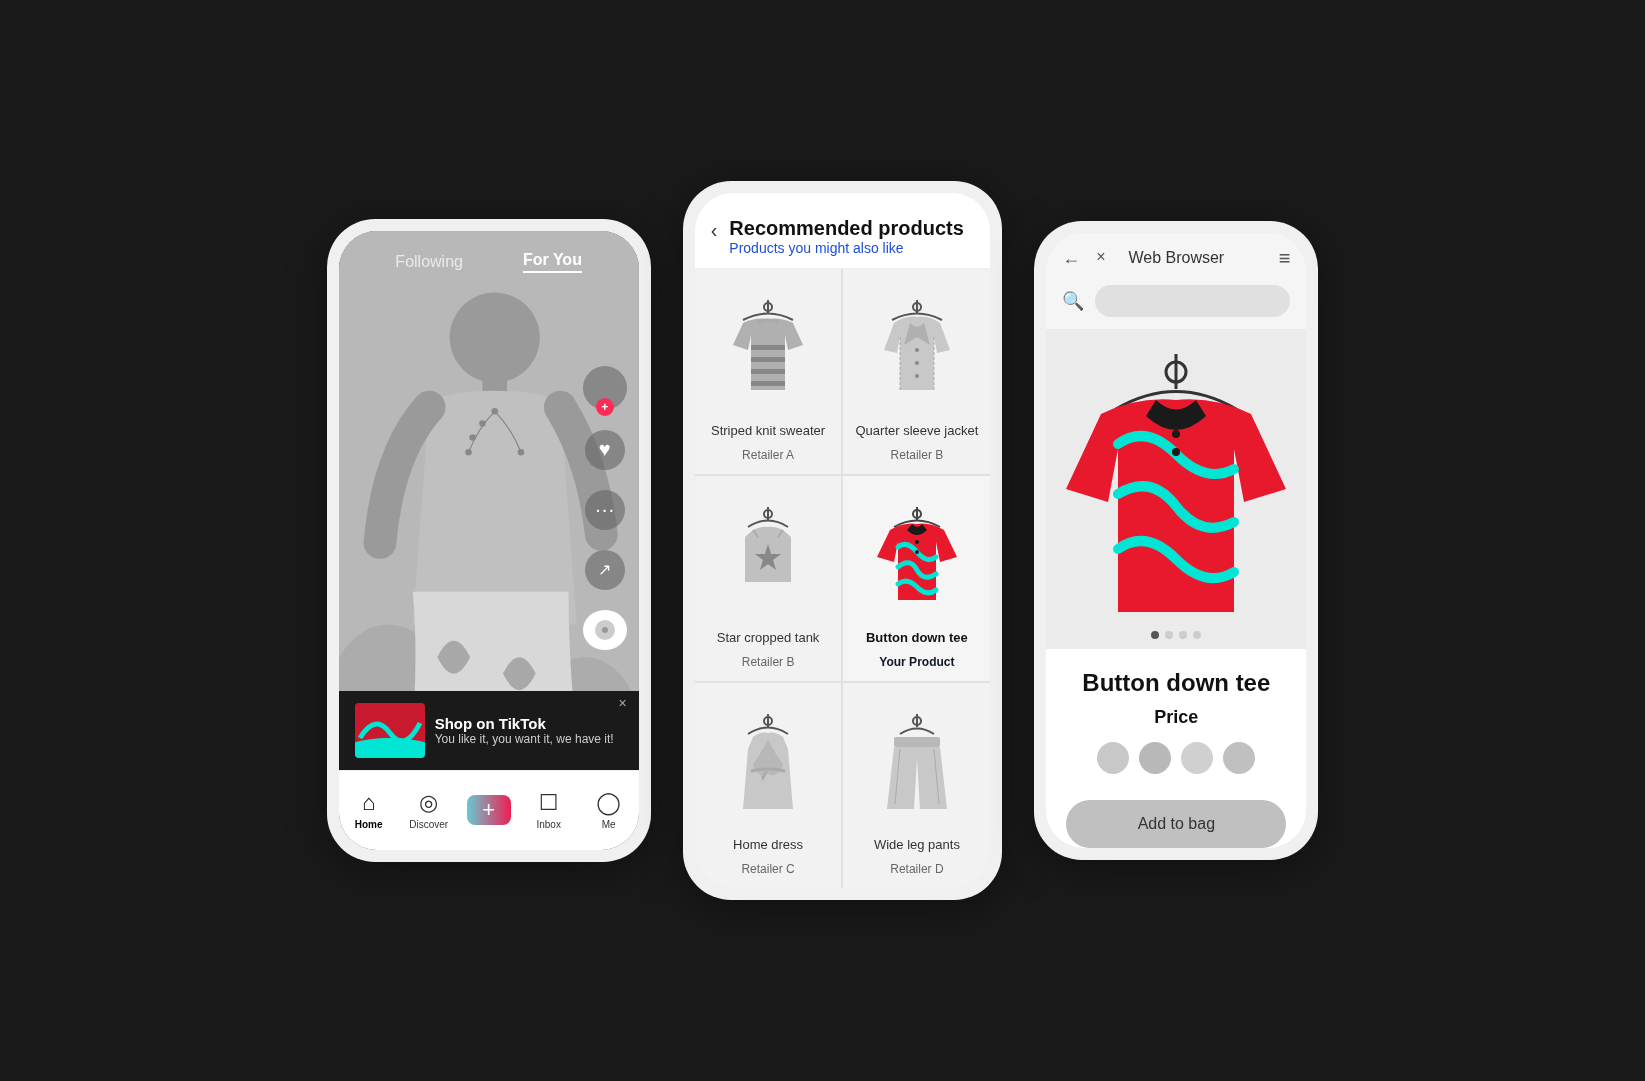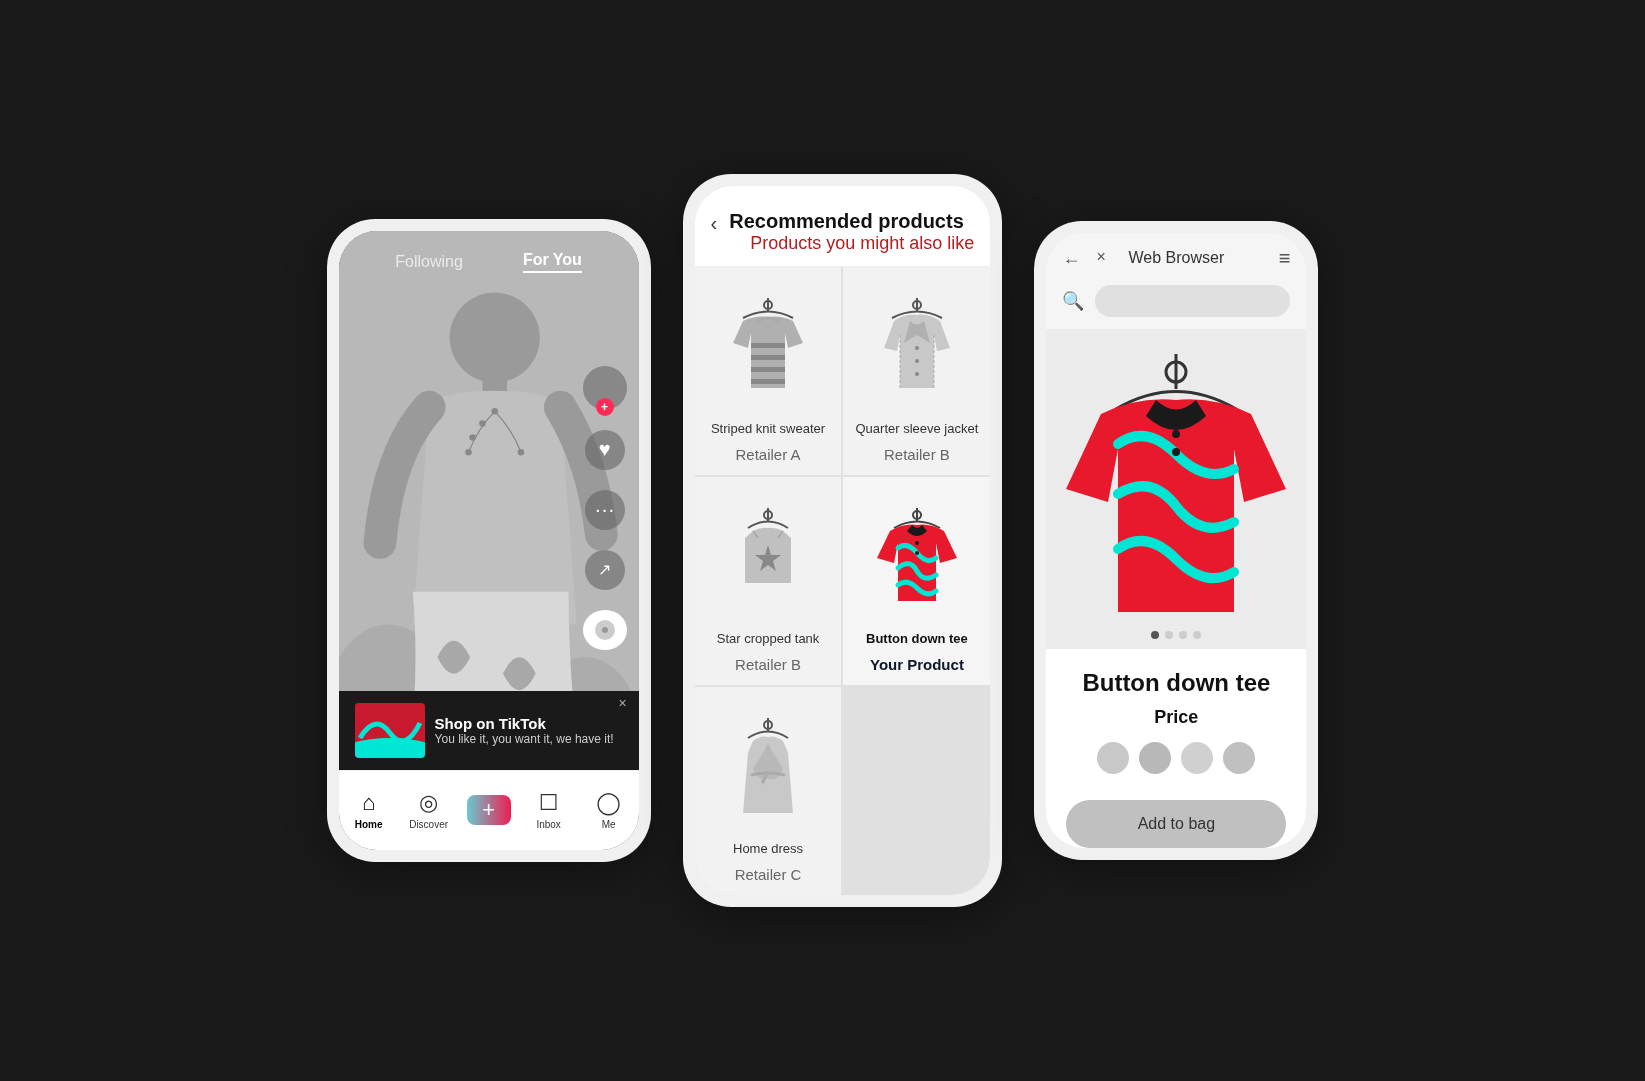--- a/index.html
+++ b/index.html
@@ -251,23 +251,22 @@
       color: #333;
       margin-top: 2px;
     }
     .products-title-area {}
     .products-title {
       font-size: 20px;
       font-weight: 700;
       color: #111;
     }
     .products-subtitle {
-      font-size: 18px;
-      color: #b91c1c;
-      margin-left: 21px;
+      font-size: 14px;
+      color: #1d4ed8;
     }
 
     .products-grid {
       display: grid;
       grid-template-columns: 1fr 1fr;
       gap: 2px;
       flex: 1;
       overflow-y: auto;
       background: #e0e0e0;
     }
@@ -292,21 +291,21 @@
       font-size: 13px;
       color: #333;
       text-align: center;
       line-height: 1.3;
     }
     .product-name.bold {
       font-weight: 700;
       color: #111;
     }
     .product-retailer {
-      font-size: 15px;
+      font-size: 12px;
       color: #666;
       text-align: center;
     }
     .product-retailer.your-product {
       font-weight: 700;
       color: #0f172a;
     }
 
     .browser-screen {
       width: 100%;
@@ -673,20 +672,38 @@
               <path d="M45 30 Q38 45 30 55 Q35 70 45 65 Q55 70 60 55 Q52 45 45 30Z" fill="#b8b8b8"></path>
 
               <path d="M28 62 Q45 58 62 62" stroke="#aaa" stroke-width="3" fill="none"></path>
               <path d="M45 62 L40 72 L38 68 L43 62Z" fill="#aaa"></path>
             </svg>
           </div>
           <div class="product-name">Home dress</div>
           <div class="product-retailer">Retailer C</div>
         </div>
 
+        <div class="product-cell">
+          <div class="product-image-area">
+            <svg width="90" height="110" viewBox="0 0 90 110">
+              <line x1="45" y1="5" x2="45" y2="18" stroke="#555" stroke-width="2"></line>
+              <path d="M28 25 Q45 14 62 25" stroke="#555" stroke-width="2" fill="none"></path>
+              <circle cx="45" cy="12" r="4" fill="none" stroke="#555" stroke-width="2"></circle>
+
+              <rect x="22" y="28" width="46" height="10" fill="#b8b8b8" rx="2"></rect>
+
+              <path d="M22 38 L15 100 L42 100 L45 50 L48 100 L75 100 L68 38Z" fill="#c8c8c8"></path>
+
+              <line x1="28" y1="40" x2="23" y2="95" stroke="#aaa" stroke-width="1"></line>
+              <line x1="62" y1="40" x2="67" y2="95" stroke="#aaa" stroke-width="1"></line>
+            </svg>
+          </div>
+          <div class="product-name">Wide leg pants</div>
+          <div class="product-retailer">Retailer D</div>
+        </div>
       </div>
     </div>
   </div>
 </div>
 
 <div class="phone">
   <div class="phone-inner">
     <div class="browser-screen">
 
       <div class="browser-header">

